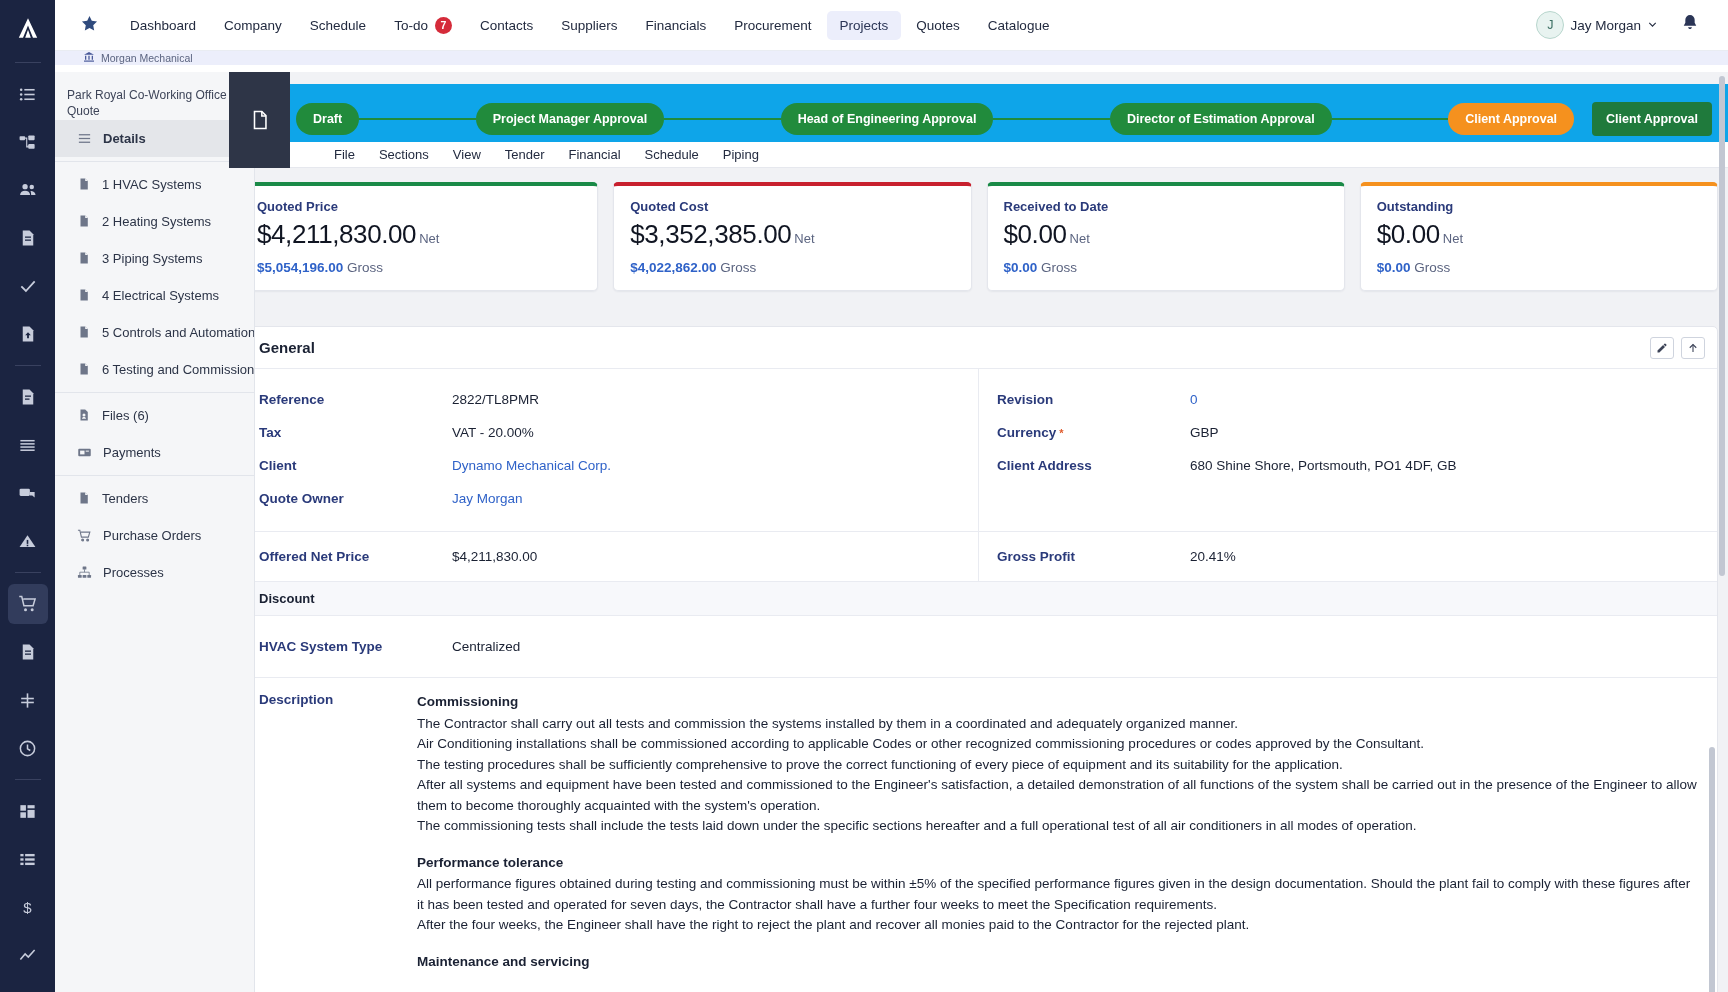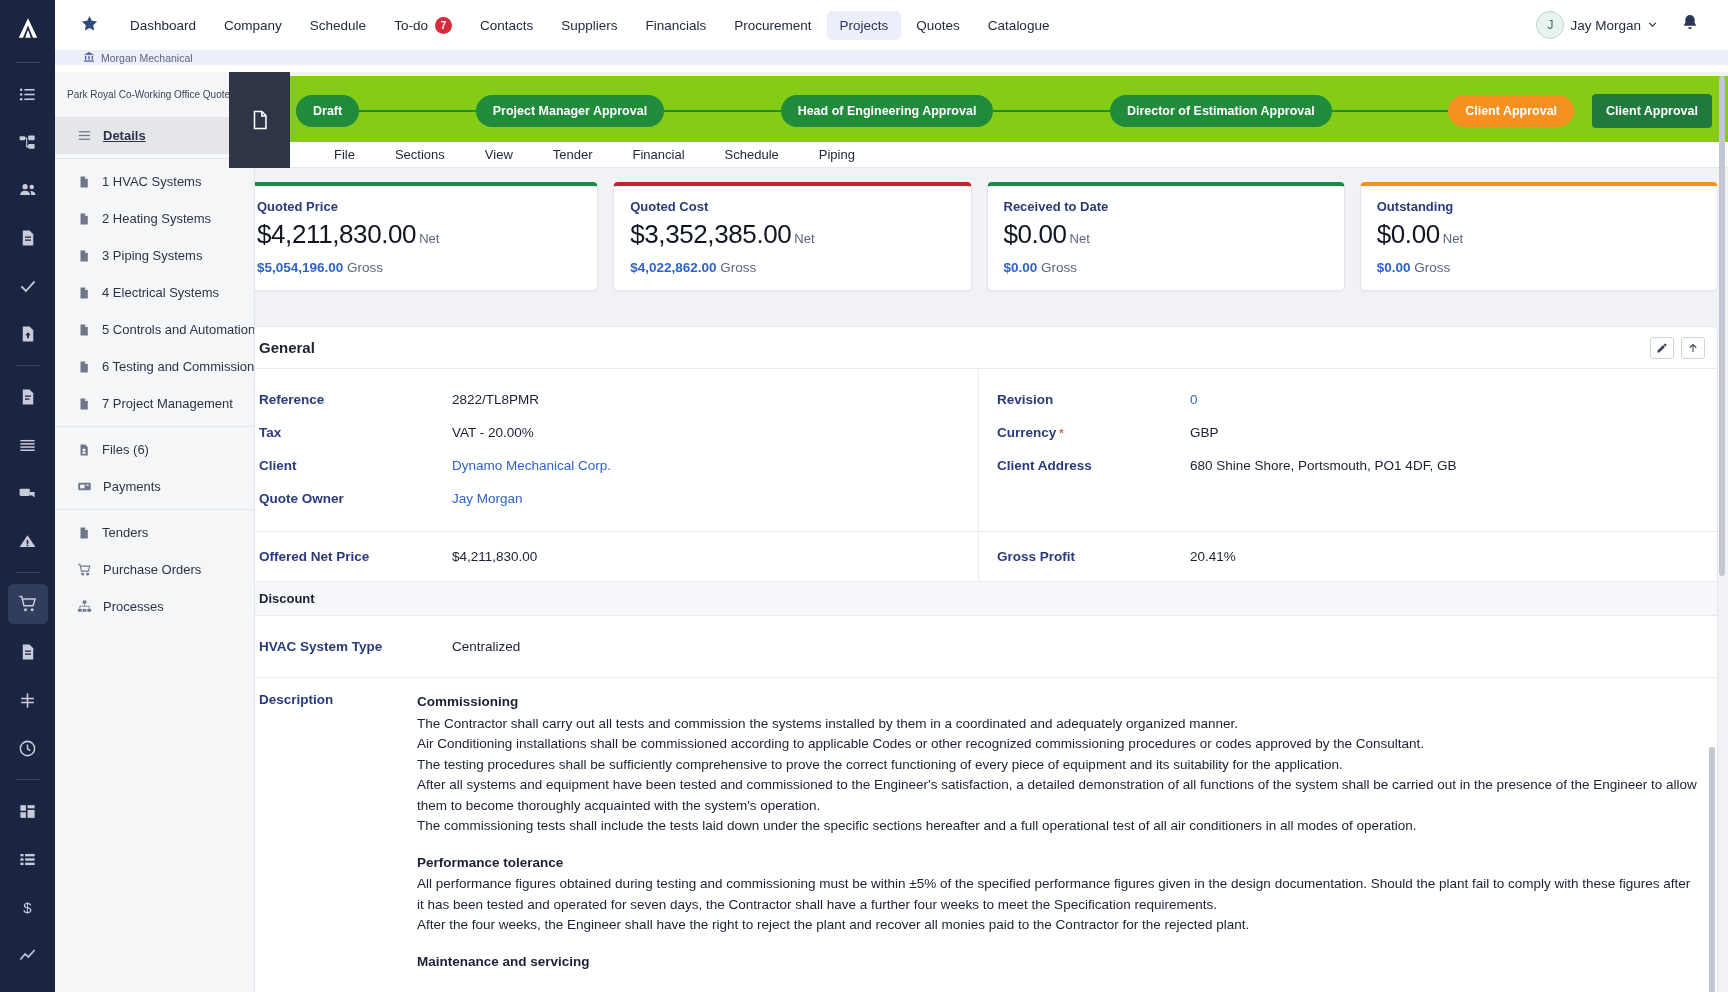--- a/index.html
+++ b/index.html
@@ -58,64 +58,64 @@
     background: #eceefb; display: flex; align-items: center; padding-left: 28px; gap: 6px;
   }
   .crumb-text { font-size: 10.5px; color: #5b6480; }
 
   
   .proj-side {
     position: absolute; left: 55px; top: 72px; width: 200px; height: 920px;
     background: #f5f6f8; border-right: 1px solid #e2e5eb; overflow: hidden; z-index: 5;
   }
   .proj-title {
-    padding: 16px 16px 16px 12px; font-size: 10px; color: #3d4458; line-height: 1.32;
+    padding: 16px 16px 0 12px; font-size: 12px; color: #3d4458; line-height: 1.32;
   }
   .side-row {
     display: flex; align-items: center; gap: 11px; padding: 11px 10px 11px 22px;
     font-size: 13px; color: #2c3447; cursor: pointer; white-space: nowrap;
   }
-  .side-row.sel { background: #e4e6ea; font-weight: bold; text-decoration: underline; }
+  .side-row.sel { background: #e4e6ea; font-weight: bold; }
   .side-ico { color: #6e7689; display: flex; flex: none; }
   .side-sep { height: 1px; background: #e2e5eb; margin: 4px 0; }
 
   
   .stage {
     position: absolute; left: 229px; top: 72px; width: 1499px; height: 920px;
     background: #f1f2f5; overflow: hidden;
   }
   .doc-tab {
     position: absolute; left: 0; top: 0; width: 61px; height: 96px;
     background: #2e3547; display: flex; align-items: center; justify-content: center;
     color: #fff; z-index: 12;
   }
 
   
   .wf-wrap {
-    position: absolute; left: 61px; top: 4px; width: 1438px; height: 70px;
-    background: #84cc16; display: flex; align-items: center;
+    position: absolute; left: 61px; top: 12px; width: 1438px; height: 70px;
+    background: #0ea5e9; display: flex; align-items: center;
   }
   .wf-track { display: flex; align-items: center; width: 100%; padding: 0 10px 0 6px; }
   .pill {
     color: #fff; font-size: 12.5px; font-weight: bold; border-radius: 17px;
     padding: 9px 17px; white-space: nowrap; cursor: pointer; flex: none;
   }
   .pill.green { background: #218b3c; }
   .pill.orange { background: #f5911e; }
   .wf-line { flex: 1 1 auto; height: 2px; background: #218b3c; }
   .btn-approve {
     background: #1f7a3c; color: #fff; font-size: 12.5px; font-weight: bold;
     padding: 10px 14px; border-radius: 4px; margin-left: 8px; cursor: pointer;
     white-space: nowrap; flex: none;
   }
 
   
   .menustrip {
     position: absolute; left: 61px; top: 70px; width: 1438px; height: 26px;
-    background: #fff; display: flex; align-items: center; padding-left: 33px; gap: 18px;
+    background: #fff; display: flex; align-items: center; padding-left: 33px; gap: 2px;
     border-bottom: 1px solid #e6e8ee;
   }
   .menu-item { font-size: 13px; color: #232b40; padding: 3px 11px; cursor: pointer; }
 
   
   .kpis { position: absolute; left: 11px; top: 110px; width: 1478px; display: flex; gap: 15px; }
   .kpi {
     flex: 1 1 0; background: #fff; border-radius: 5px; border: 1px solid #e4e6ec;
     border-top-width: 4px; border-top-style: solid; padding: 13px 16px 15px 16px;
     box-shadow: 0 1px 2px rgba(20,30,60,.06);
@@ -443,29 +443,20 @@
         <span>5 Controls and Automation</span>
       </div>
       <div class="side-row">
         <span class="side-ico">
           <svg width="14" height="14" viewBox="0 0 24 24" fill="currentColor">
             <path d="M6 2.5h8l4.5 4.5v14.5H6z"></path>
             <path d="M14 2.5v4.5h4.5" fill="#f5f6f8"></path>
           </svg>
         </span>
         <span>6 Testing and Commissioning</span>
-      </div>
-      <div class="side-row">
-        <span class="side-ico">
-          <svg width="14" height="14" viewBox="0 0 24 24" fill="currentColor">
-            <path d="M6 2.5h8l4.5 4.5v14.5H6z"></path>
-            <path d="M14 2.5v4.5h4.5" fill="#f5f6f8"></path>
-          </svg>
-        </span>
-        <span>7 Project Management</span>
       </div>
     </div>
   <div class="side-sep"></div>
   <div id="side-group2">
       <div class="side-row">
         <span class="side-ico">
           <svg width="14" height="14" viewBox="0 0 24 24" fill="currentColor">
             <path d="M6 2.5h8l4.5 4.5v14.5H6z"></path>
             <circle cx="12" cy="12" r="2.6" fill="#f5f6f8"></circle>
             <path d="M8.6 18.5c0-1.9 1.5-3 3.4-3s3.4 1.1 3.4 3z" fill="#f5f6f8"></path>

